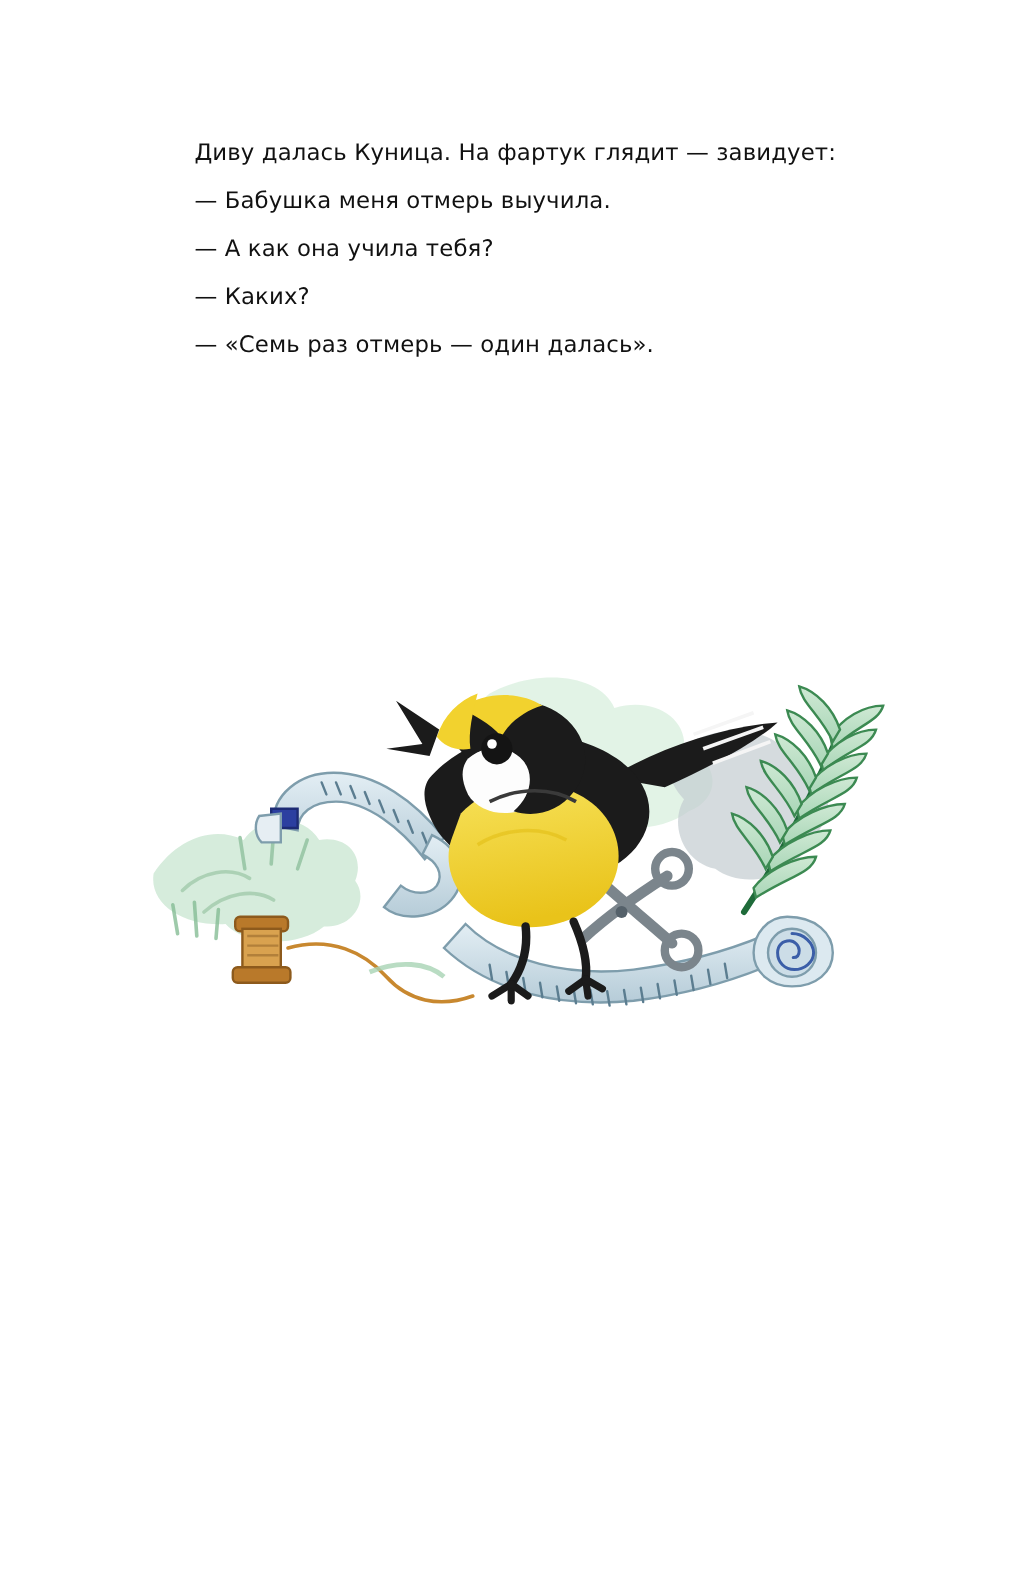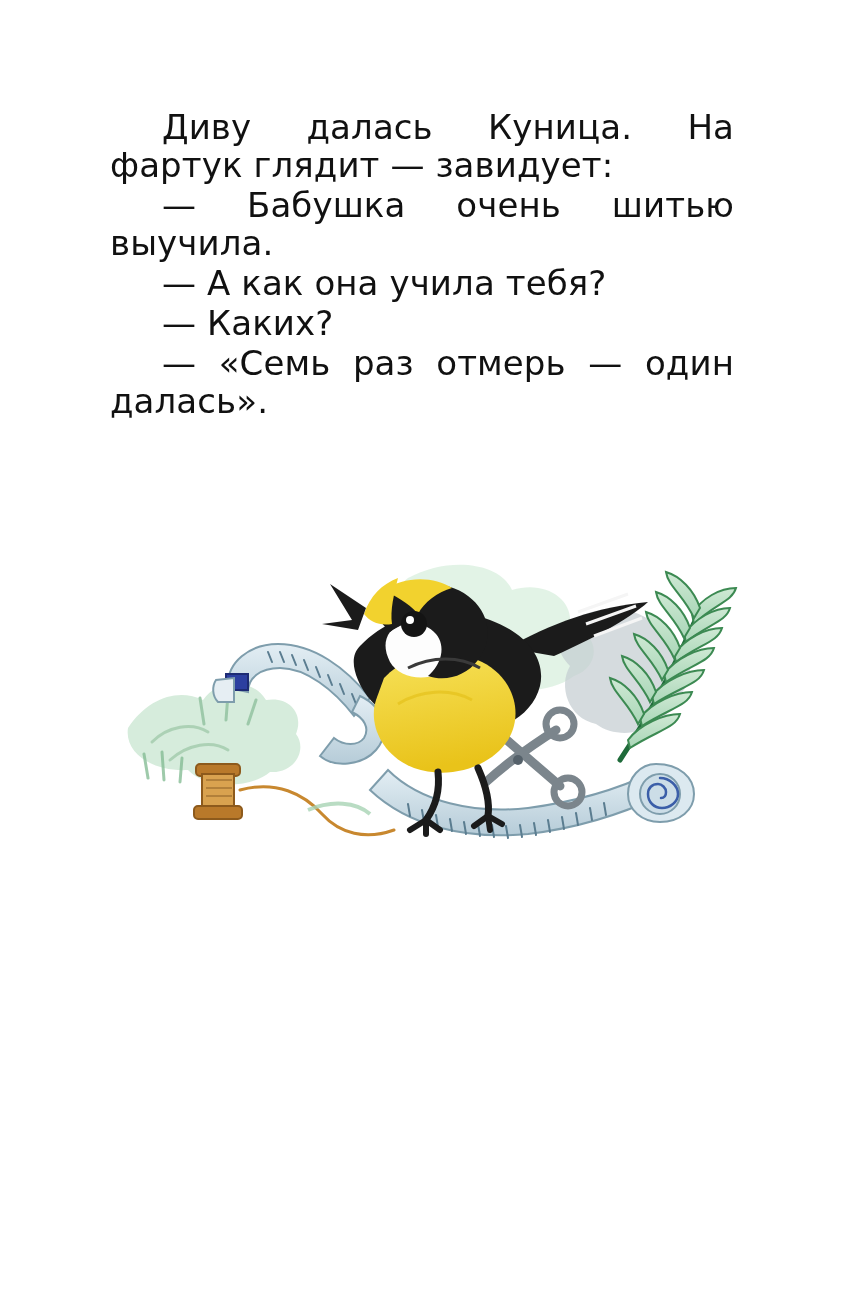--- a/index.html
+++ b/index.html
@@ -20,21 +20,21 @@
     inset: 0;
   }
   .text-block {
     position: absolute;
     left: 110px;
     top: 108px;
     width: 624px;
   }
   .para {
     margin: 0 0 2px 0;
-    font-size: 34px;
+    font-size: 19px;
     line-height: 38px;
     text-align: justify;
     text-justify: inter-word;
     hyphens: manual;
     letter-spacing: 0.1px;
   }
   .para.indent {
     text-indent: 52px;
   }
   .illustration {
@@ -50,21 +50,21 @@
     height: 100%;
   }
 </style>
 </head>
 <body>
 
 <div class="page">
 
   <div class="text-block">
     <p class="para indent">Диву далась Куница. На фартук глядит — завидует:</p>
-    <p class="para indent">— Бабушка очень шитью выучила.</p>
+    <p class="para indent">— Бабушка меня отмерь выучила.</p>
     <p class="para indent">— А как она учила тебя?</p>
     <p class="para indent">— Каких?</p>
     <p class="para indent">— «Семь раз отмерь — один далась».</p>
   </div>
 
   <div class="illustration">
     <svg viewBox="0 0 630 360" xmlns="http://www.w3.org/2000/svg" aria-hidden="true">
       <defs>
         <linearGradient id="leafGrad" x1="0" y1="0" x2="0" y2="1">
           <stop offset="0%" stop-color="#cfe9d4"></stop>

